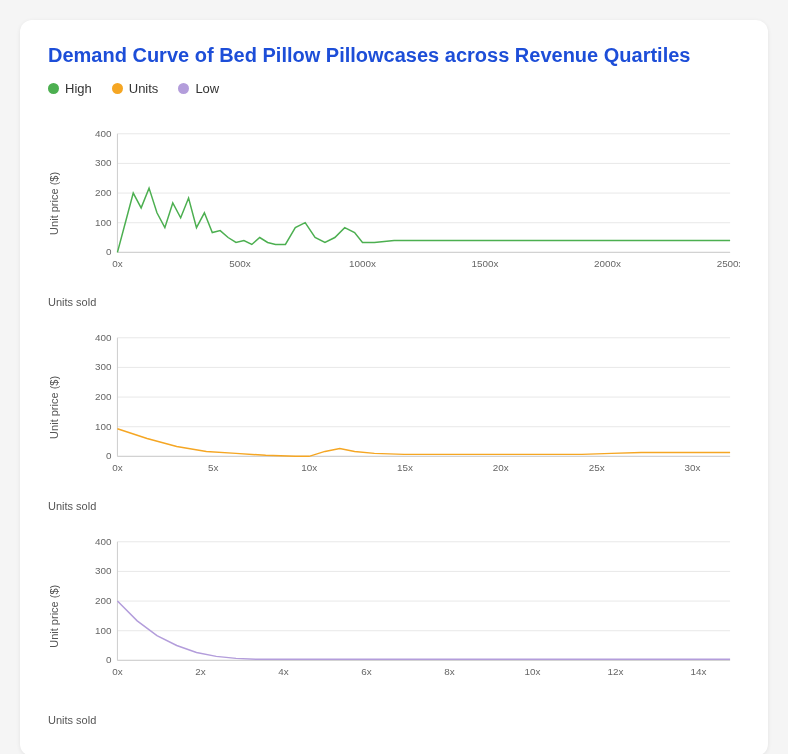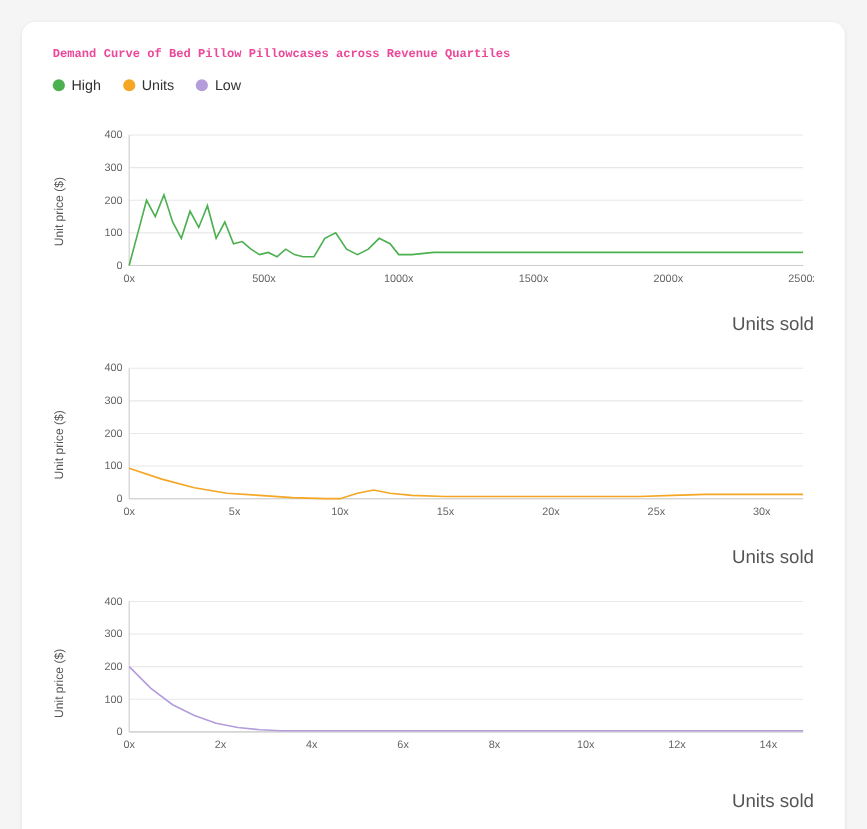--- a/index.html
+++ b/index.html
@@ -13,25 +13,24 @@
       min-height: 100vh;
     }
     .card {
       background: #fff;
       border-radius: 12px;
       padding: 24px 28px 20px;
       width: 760px;
       box-shadow: 0 1px 4px rgba(0,0,0,0.08);
     }
     .page-title {
-      color: #ec4899;
-      font-size: 11px;
+      color: #1d4ed8;
+      font-size: 20px;
       font-weight: 600;
       margin-bottom: 14px;
-      font-family: Liberation Mono, monospace;
     }
     .legend {
       display: flex;
       gap: 20px;
       margin-bottom: 18px;
       align-items: flex-end;
     }
     .legend-item {
       display: flex;
       align-items: center;
@@ -60,22 +59,22 @@
       margin-right: 4px;
       white-space: nowrap;
       flex-shrink: 0;
       width: 16px;
     }
     .chart-area {
       flex: 1;
       position: relative;
     }
     .x-axis-label {
-      text-align: right;
-      font-size: 17px;
+      text-align: left;
+      font-size: 11px;
       color: #555;
       margin-top: 4px;
     }
     svg {
       display: block;
       width: 100%;
     }
     .axis-text {
       font-size: 10px;
       fill: #666;

